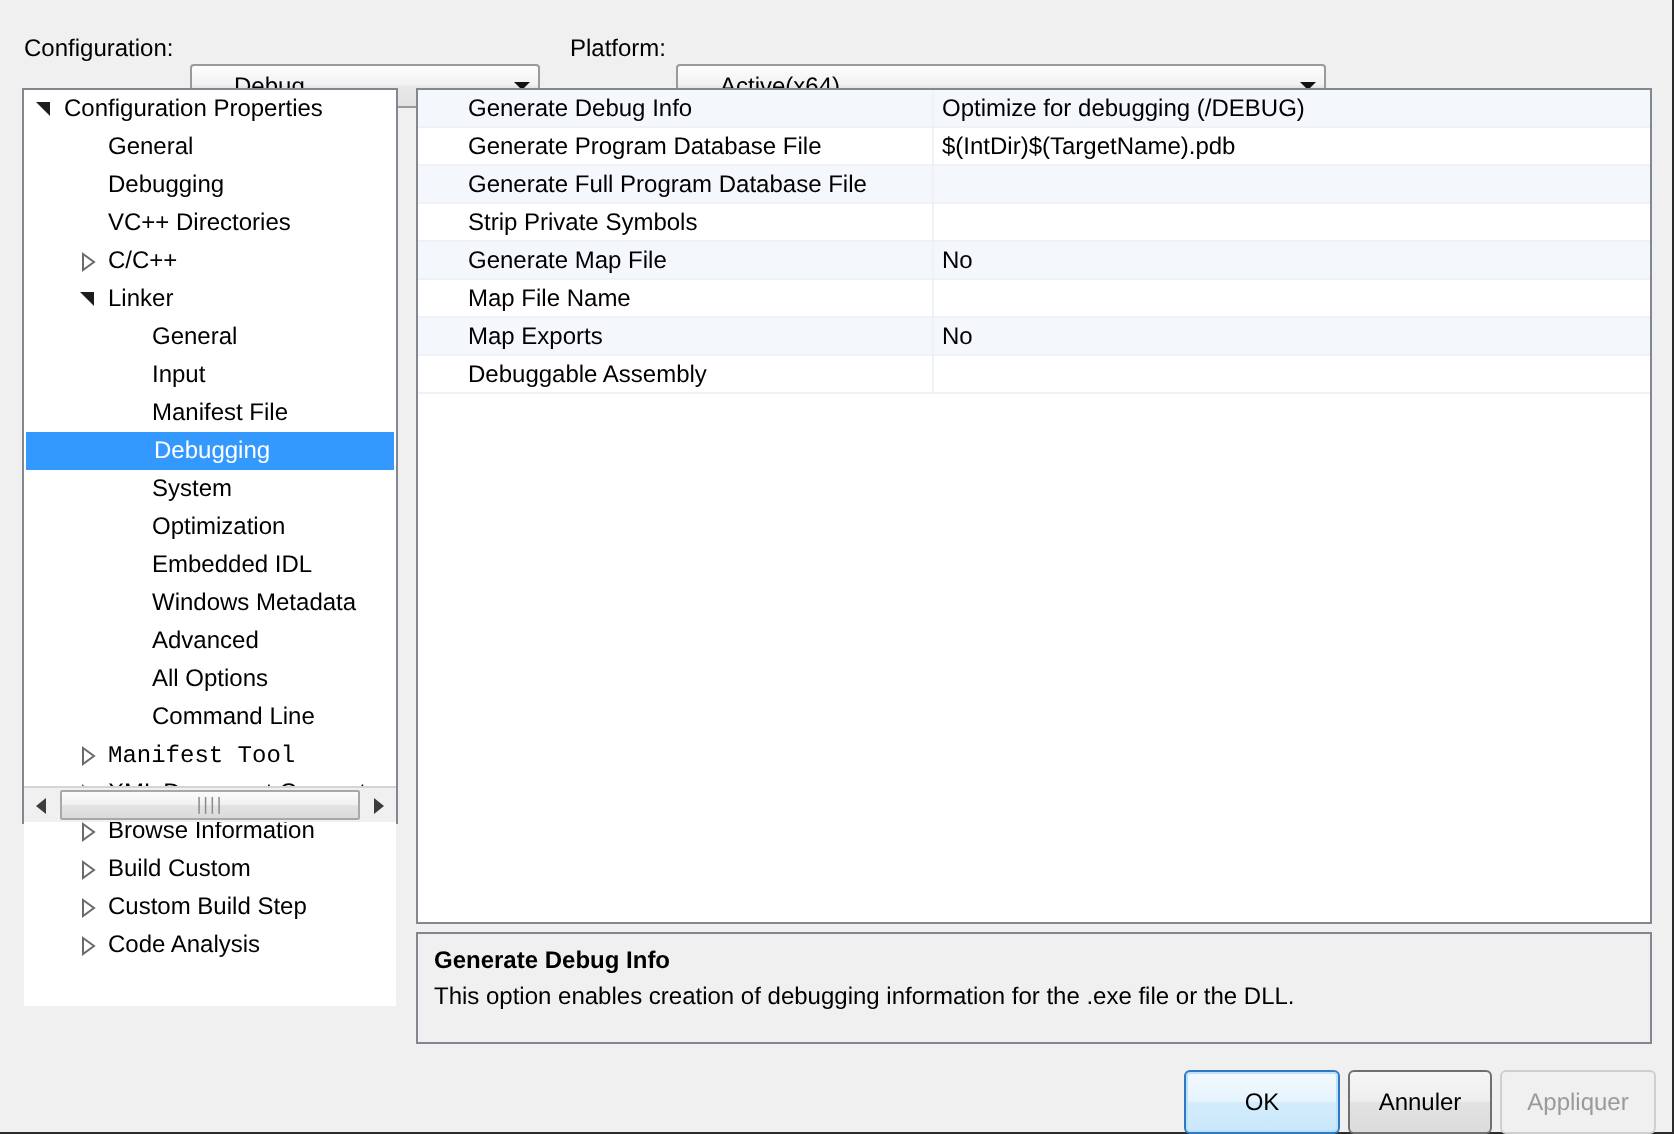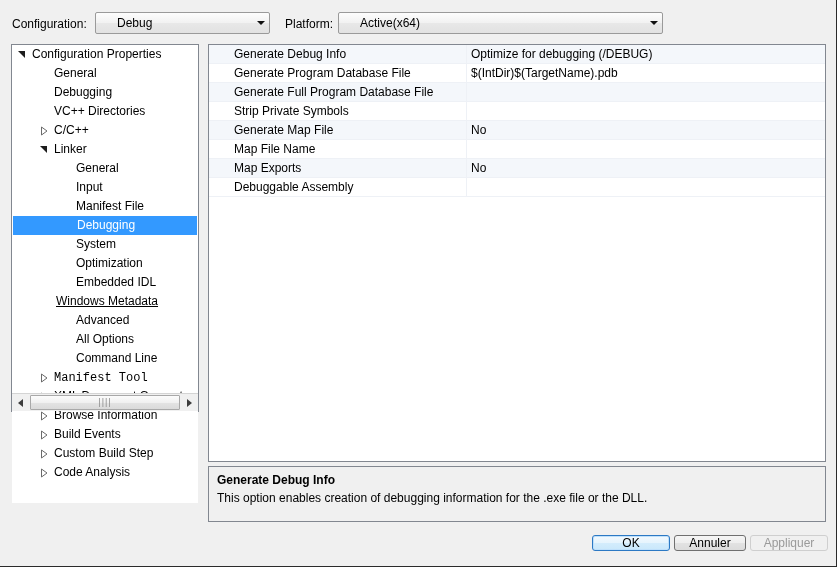--- a/index.html
+++ b/index.html
@@ -37,20 +37,21 @@
   .combo {
     position: absolute;
     height: 22px;
     background: linear-gradient(to bottom, #fdfdfd 0%, #f2f2f2 48%, #e8e8e8 50%, #e2e2e2 100%);
     border: 1px solid #9a9a9a;
     border-radius: 2px;
     display: flex; align-items: center;
     padding-left: 21px;
     font-size: 12px;
     cursor: default;
+    margin-top: 20px;
   }
   #cfg-combo { left: 95px; top: 12px; width: 175px; }
   #plat-combo { left: 338px; top: 12px; width: 325px; }
   .combo .cval { flex: 1; overflow: hidden; white-space: nowrap; }
   .combo .arrow {
     width: 17px; height: 20px;
     display: flex; align-items: center; justify-content: center;
   }
   .combo .arrow::after {
     content: "";
@@ -206,21 +207,21 @@
   #desc-body {
     font-size: 12px;
     line-height: 16px;
     margin-top: 2px;
     white-space: nowrap;
   }
 
   
   .dlgbtn {
     position: absolute;
-    height: 16px;
+    height: 32px;
     border-radius: 3px;
     font-size: 12px;
     display: flex; align-items: center; justify-content: center;
     cursor: default;
     background: linear-gradient(to bottom, #f6f6f6 0%, #eeeeee 48%, #e2e2e2 52%, #dcdcdc 100%);
     border: 1px solid #707070;
   }
   #ok-btn {
     left: 592px; top: 535px; width: 78px;
     border: 1px solid #2c79c4;
@@ -277,21 +278,21 @@
               <path d="M1 1 L8 1 L8 8 Z" fill="#1d1d1d"></path>
             </svg>
           </span><span class="tlabel" style="margin-left: 42px;">Linker</span></div>
         <div class="tnode"><span class="tlabel" style="margin-left: 64px;">General</span></div>
         <div class="tnode"><span class="tlabel" style="margin-left: 64px;">Input</span></div>
         <div class="tnode"><span class="tlabel" style="margin-left: 64px;">Manifest File</span></div>
         <div class="tnode sel"><span class="tlabel" style="margin-left: 64px;">Debugging</span></div>
         <div class="tnode"><span class="tlabel" style="margin-left: 64px;">System</span></div>
         <div class="tnode"><span class="tlabel" style="margin-left: 64px;">Optimization</span></div>
         <div class="tnode"><span class="tlabel" style="margin-left: 64px;">Embedded IDL</span></div>
-        <div class="tnode"><span class="tlabel" style="margin-left: 44px; text-decoration: underline;">Windows Metadata</span></div>
+        <div class="tnode"><span class="tlabel" style="margin-left: 64px;">Windows Metadata</span></div>
         <div class="tnode"><span class="tlabel" style="margin-left: 64px;">Advanced</span></div>
         <div class="tnode"><span class="tlabel" style="margin-left: 64px;">All Options</span></div>
         <div class="tnode"><span class="tlabel" style="margin-left: 64px;">Command Line</span></div>
         <div class="tnode"><span class="glyph" style="left: 26px;">
             <svg width="10" height="10" viewBox="0 0 10 10">
               <path d="M2.5 1 L8 5 L2.5 9 Z" fill="none" stroke="#6b6b6b" stroke-width="1"></path>
             </svg>
           </span><span class="tlabel" style="margin-left: 42px; font-family: Liberation Mono, monospace;">Manifest Tool</span></div>
         <div class="tnode"><span class="glyph" style="left: 26px;">
             <svg width="10" height="10" viewBox="0 0 10 10">
@@ -300,21 +301,21 @@
           </span><span class="tlabel" style="margin-left: 42px;">XML Document Generator</span></div>
         <div class="tnode"><span class="glyph" style="left: 26px;">
             <svg width="10" height="10" viewBox="0 0 10 10">
               <path d="M2.5 1 L8 5 L2.5 9 Z" fill="none" stroke="#6b6b6b" stroke-width="1"></path>
             </svg>
           </span><span class="tlabel" style="margin-left: 42px;">Browse Information</span></div>
         <div class="tnode"><span class="glyph" style="left: 26px;">
             <svg width="10" height="10" viewBox="0 0 10 10">
               <path d="M2.5 1 L8 5 L2.5 9 Z" fill="none" stroke="#6b6b6b" stroke-width="1"></path>
             </svg>
-          </span><span class="tlabel" style="margin-left: 42px;">Build Events</span></div>
+          </span><span class="tlabel" style="margin-left: 42px;">Build Custom</span></div>
         <div class="tnode"><span class="glyph" style="left: 26px;">
             <svg width="10" height="10" viewBox="0 0 10 10">
               <path d="M2.5 1 L8 5 L2.5 9 Z" fill="none" stroke="#6b6b6b" stroke-width="1"></path>
             </svg>
           </span><span class="tlabel" style="margin-left: 42px;">Custom Build Step</span></div>
         <div class="tnode"><span class="glyph" style="left: 26px;">
             <svg width="10" height="10" viewBox="0 0 10 10">
               <path d="M2.5 1 L8 5 L2.5 9 Z" fill="none" stroke="#6b6b6b" stroke-width="1"></path>
             </svg>
           </span><span class="tlabel" style="margin-left: 42px;">Code Analysis</span></div>

